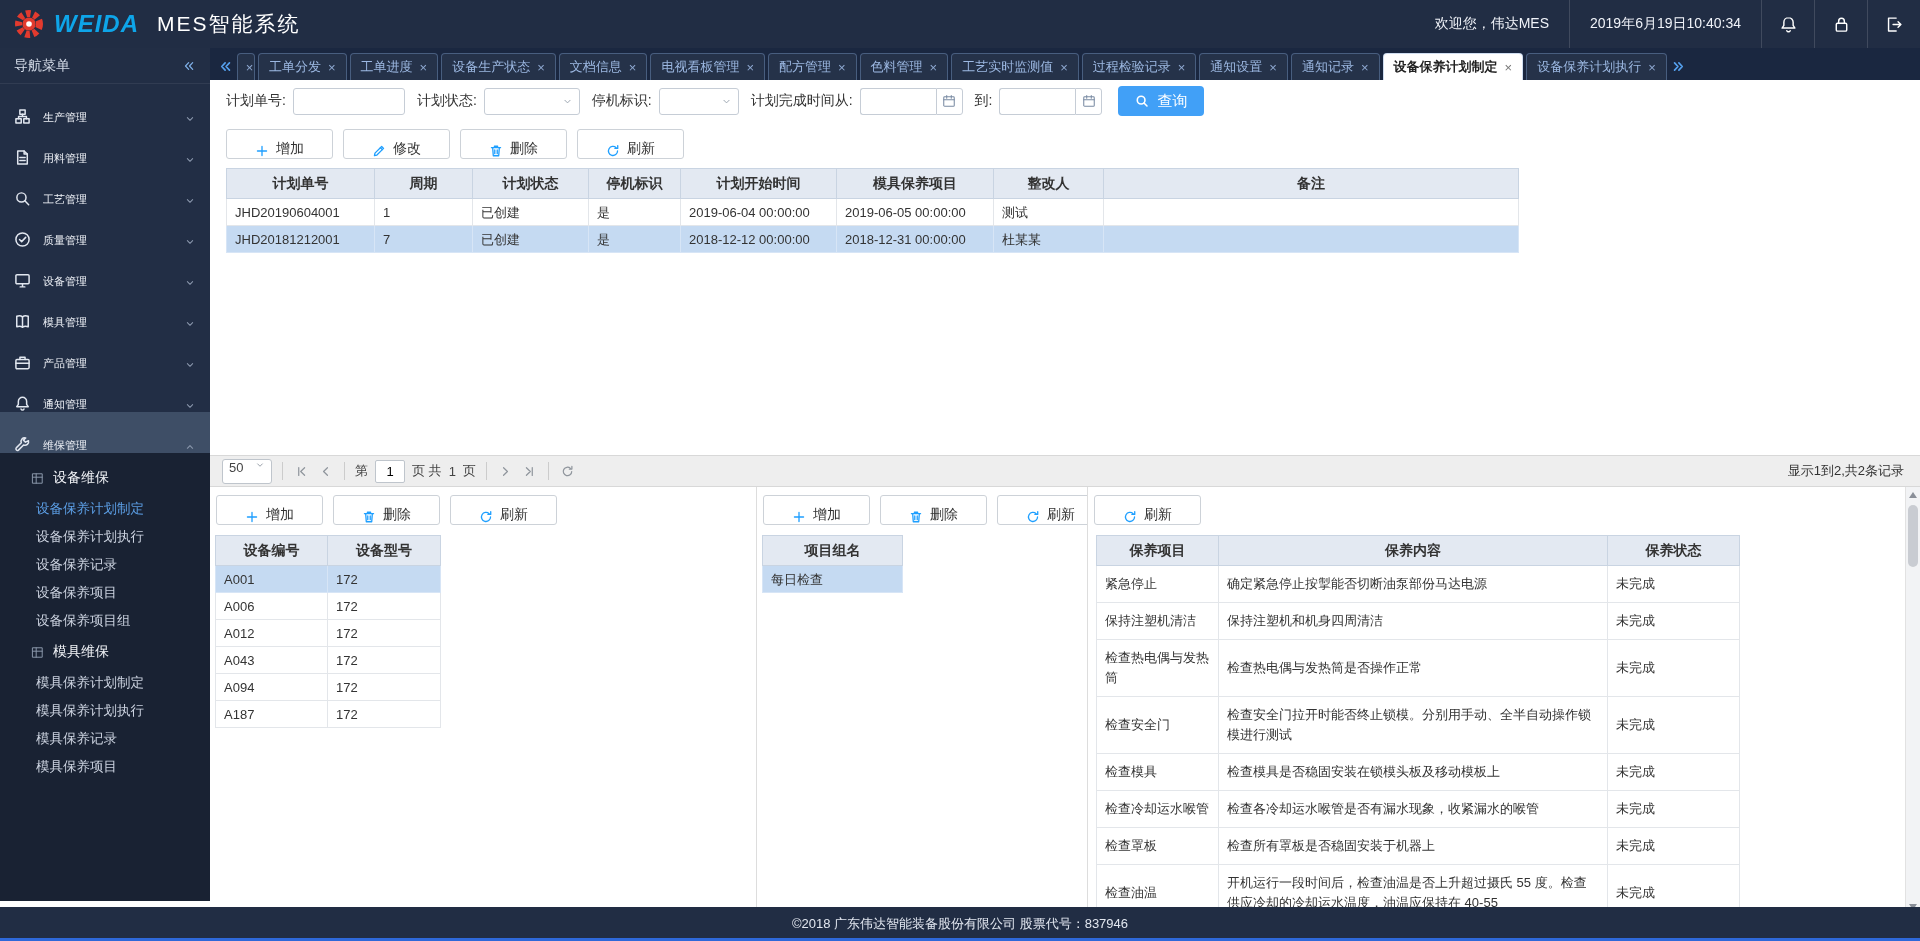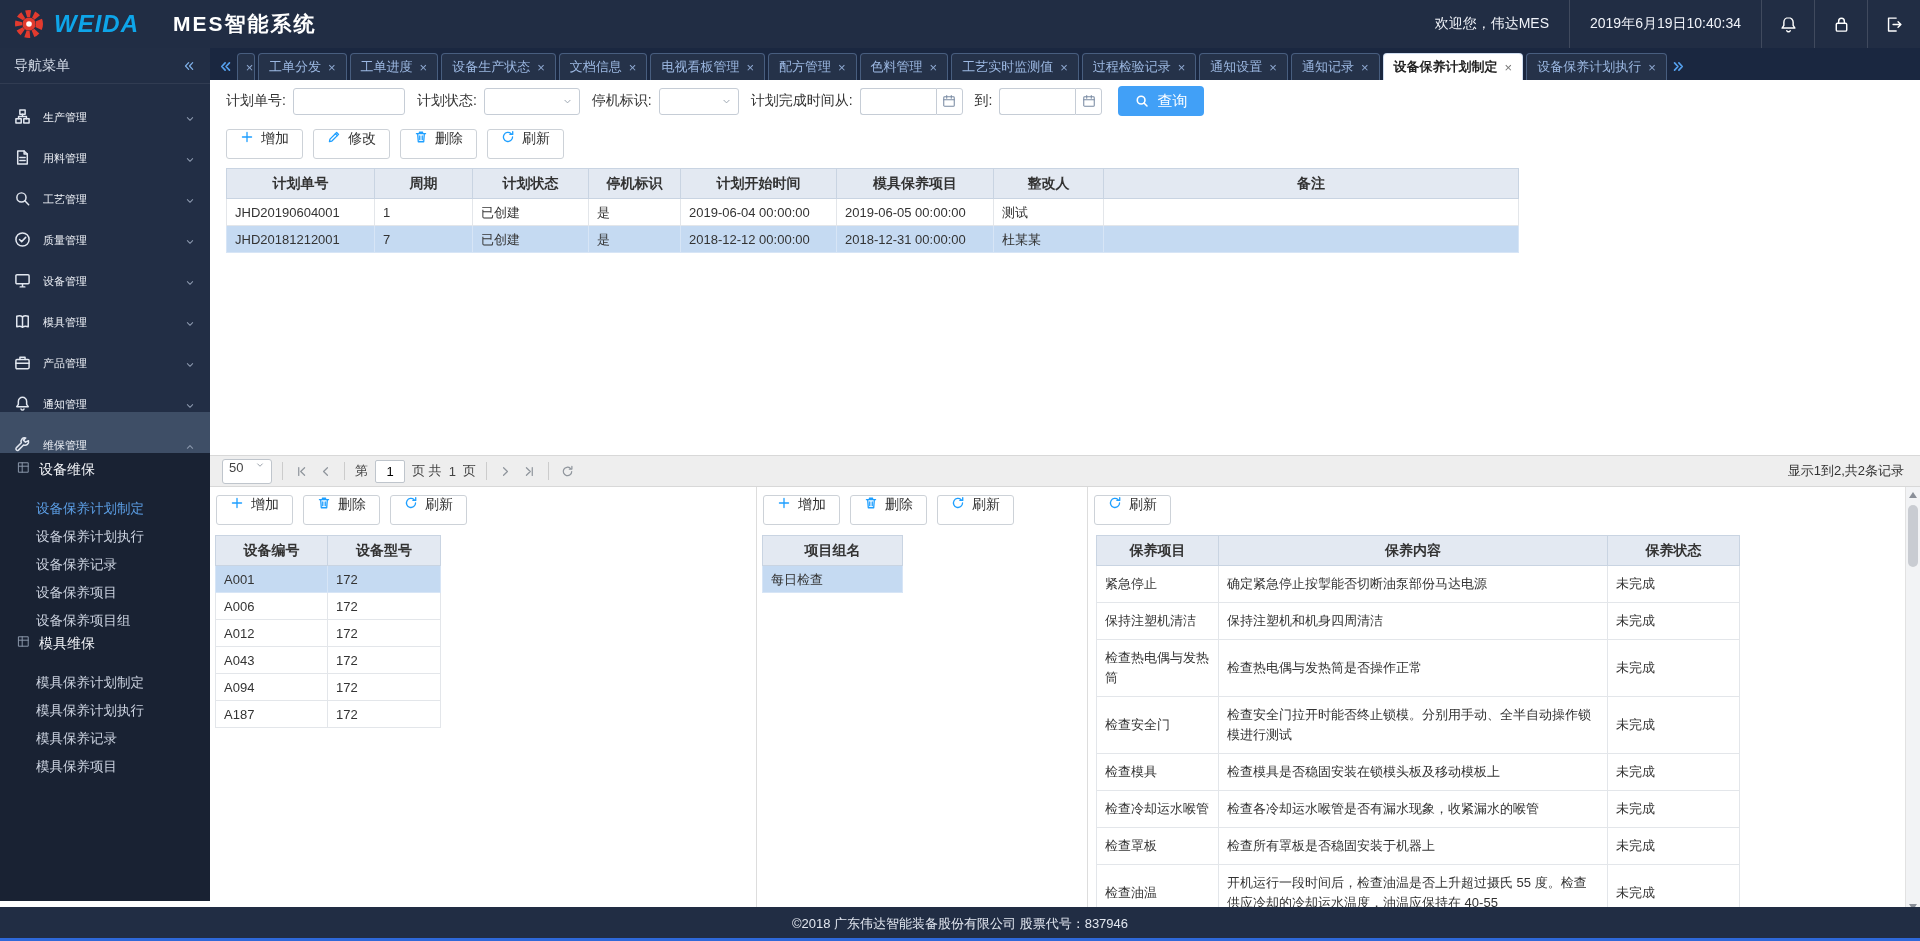--- a/index.html
+++ b/index.html
@@ -6,39 +6,39 @@
   html,body{width:1920px;height:941px;overflow:hidden}
   body{font-family:"Liberation Sans","DejaVu Sans",sans-serif;font-size:14px;color:#333;background:#fff}
   .app{position:relative;width:1920px;height:941px;overflow:hidden}
   .ico{width:16px;height:16px;fill:none;stroke:currentColor;stroke-width:1.4;stroke-linecap:round;stroke-linejoin:round;display:block}
 
   
   .topbar{position:absolute;top:0;left:0;right:0;height:48px;background:#212d44;display:flex;align-items:center;justify-content:space-between;padding-left:14px;z-index:20}
   .brand{display:flex;align-items:center;gap:10px}
   .logo{width:30px;height:30px}
   .brand-name{color:#0ea5e9;font-size:24px;font-weight:bold;font-style:italic;letter-spacing:1px}
-  .brand-title{color:#fff;font-size:21px;font-weight:bold;letter-spacing:2px;margin-left:24px}
+  .brand-title{color:#fff;font-size:21px;font-weight:normal;letter-spacing:2px;margin-left:8px}
   .top-right{display:flex;align-items:center;height:100%}
   .welcome,.datetime{color:#f0f3f9;font-size:14px;padding:0 20px;white-space:nowrap}
   .tr-sep{width:1px;height:48px;background:rgba(255,255,255,.14)}
   .top-icon{width:52px;height:48px;display:flex;align-items:center;justify-content:center;background:none;border:none;color:#fff;cursor:pointer}
   .top-icon .ico{width:19px;height:19px;stroke-width:1.2}
 
   
   .sidebar{position:absolute;top:48px;left:0;width:210px;bottom:40px;background:#222e45;display:flex;flex-direction:column;overflow:hidden;z-index:10}
   .nav-title{height:36px;flex-shrink:0;display:flex;align-items:center;justify-content:space-between;padding:0 14px;font-size:14px;color:#d6dde9;border-bottom:1px solid rgba(255,255,255,.07)}
   .collapse{color:#7fb0e8;cursor:pointer}
   .collapse .ico{width:14px;height:14px}
   .menu-item{height:41px;flex-shrink:0;display:flex;align-items:flex-end;padding:0 14px;gap:12px;font-size:11px;color:#eef1f7;cursor:pointer}
   .menu-item .mi-ico .ico{width:17px;height:17px;color:#e2e7f0}
   .mi-label{flex:1}
   .mi-arrow .ico{width:12px;height:12px;color:#8b98ad}
   .menu-item.active{background:#3e4e66}
   #submenu{flex:1;background:#192233;padding-top:8px;overflow:hidden}
-  .sub-group{height:34px;display:flex;align-items:flex-start;gap:9px;padding:0 17px;font-size:14px;color:#f2f4f8;cursor:pointer}
+  .sub-group{height:34px;display:flex;align-items:center;gap:9px;padding:0 31px;font-size:14px;color:#f2f4f8;cursor:pointer}
   .sub-group .ico{width:13px;height:13px;color:#8d99ad;stroke-width:1.2}
   .sub-item{height:28px;line-height:28px;padding-left:36px;font-size:13.5px;color:#ccd3e0;cursor:pointer;white-space:nowrap}
   .sub-item.active{color:#5c9fe6}
 
   
   .main{position:absolute;left:210px;top:48px;right:0;bottom:26px;display:flex;flex-direction:column;background:#fff;overflow:hidden}
 
   .tabstrip{height:32px;flex-shrink:0;background:#1a2740;display:flex;align-items:flex-end;padding:0 3px;overflow:hidden}
   .tab-scroll{width:24px;height:27px;display:flex;align-items:center;justify-content:center;color:#55a0ee;background:none;border:none;cursor:pointer;flex-shrink:0}
   .tab-scroll .ico{width:15px;height:15px;stroke-width:1.8}
@@ -57,21 +57,21 @@
   .f-select .ico{width:11px;height:11px;color:#9aa4b0}
   .f-select.narrow{width:80px}
   .date-group{display:flex;height:27px}
   .date-input{width:76px;height:27px;border:1px solid #c6cdd6;border-right:none;border-radius:3px 0 0 3px;padding:0 6px;font-size:13px}
   .date-btn{width:27px;height:27px;border:1px solid #c6cdd6;border-radius:0 3px 3px 0;background:#fff;display:flex;align-items:center;justify-content:center;color:#7a8ba3;cursor:pointer}
   .date-btn .ico{width:14px;height:14px;stroke-width:1.2}
   .search-btn{margin-left:16px;height:30px;padding:0 17px;background:#41a0f7;border:none;border-radius:4px;color:#fff;font-size:15px;display:flex;align-items:center;gap:8px;cursor:pointer}
   .search-btn .ico{width:14px;height:14px;stroke-width:1.8}
 
   .toolbar{display:flex;align-items:center;gap:10px;padding:7px 16px;flex-shrink:0}
-  .tb-btn{height:30px;padding:0 13px;background:#fff;border:1px solid #cdd2d8;border-radius:3px;display:flex;align-items:flex-start;gap:7px;font-size:14px;color:#333;cursor:pointer;white-space:nowrap}
+  .tb-btn{height:30px;padding:0 28px;background:#fff;border:1px solid #cdd2d8;border-radius:3px;display:flex;align-items:flex-end;gap:7px;font-size:14px;color:#333;cursor:pointer;white-space:nowrap}
   .tb-btn .ico{width:14px;height:14px;color:#1e9fff;stroke-width:1.5}
 
   .plan-wrap{height:289px;flex-shrink:0;overflow:hidden;padding:2px 16px 0}
   table.grid{border-collapse:collapse;table-layout:fixed;background:#fff}
   .grid th{background:#e3e9f2;border:1px solid #c9d4e2;height:30px;font-size:14px;font-weight:bold;color:#333;text-align:center;padding:0 6px;overflow:hidden;white-space:nowrap}
   .grid td{border:1px solid #e3e6ea;height:27px;font-size:13px;color:#333;padding:3px 8px;vertical-align:middle;overflow:hidden;word-break:break-all;line-height:19px}
   .grid tr.selected td{background:#c5daf2;border-color:#d7e5f6}
 
   .pager{height:32px;flex-shrink:0;background:#eee;border-top:1px solid #d8d8d8;border-bottom:1px solid #d8d8d8;display:flex;align-items:center;padding:0 12px;gap:7px;font-size:13px;color:#444}
   .pg-select{width:50px;height:25px;background:#fff;border:1px solid #bfc5cc;border-radius:3px;display:flex;align-items:flex-start;justify-content:space-between;padding:0 6px;cursor:pointer}

